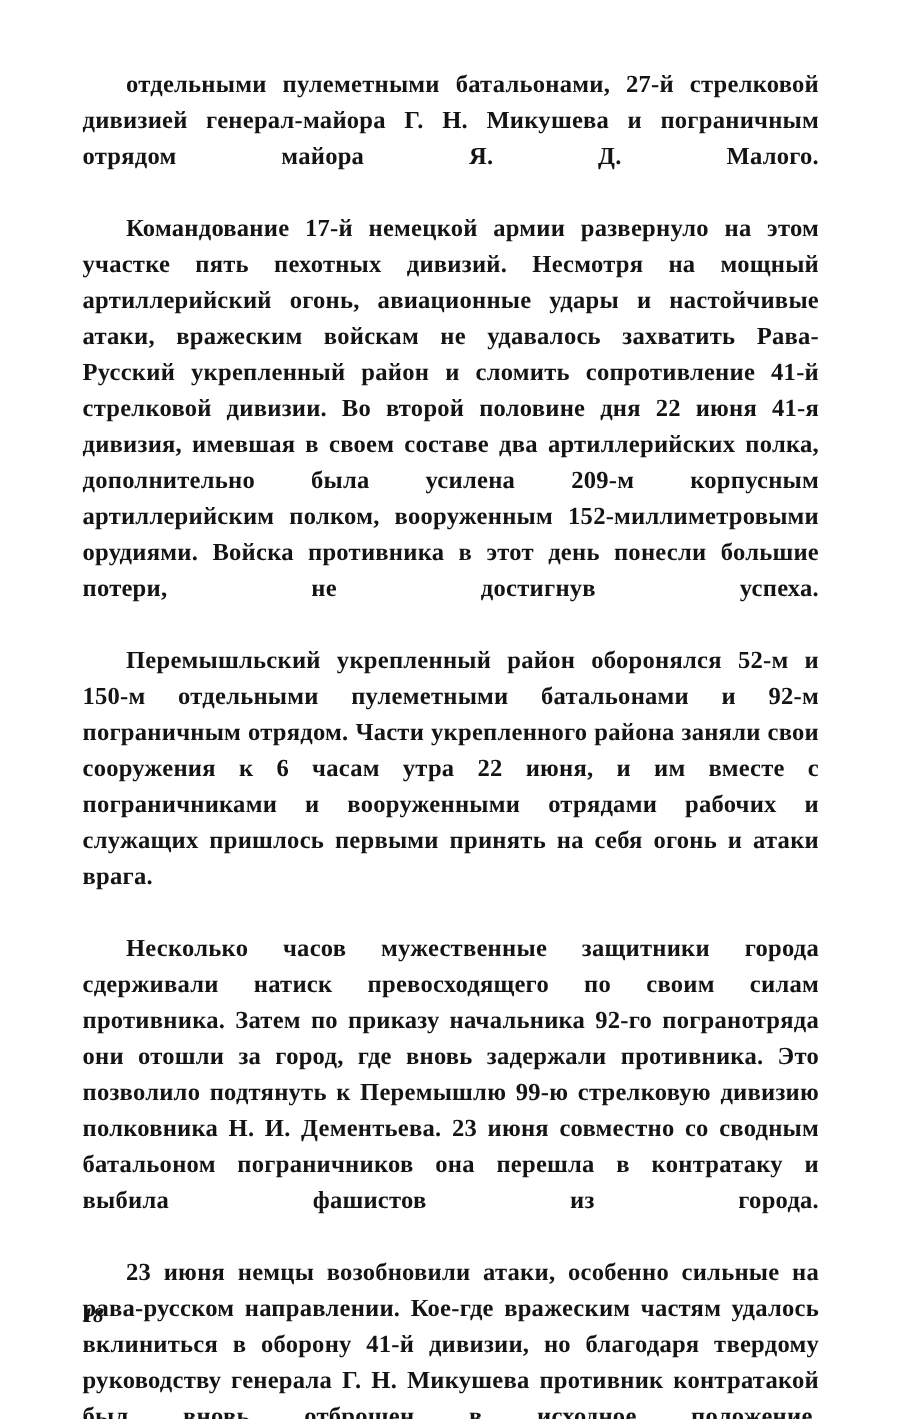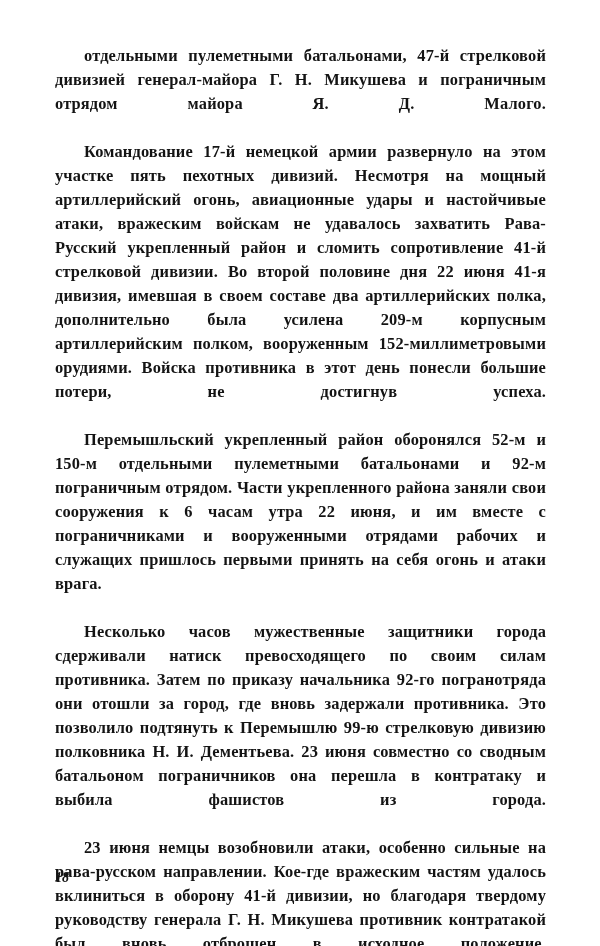--- a/index.html
+++ b/index.html
@@ -62,21 +62,21 @@
     font-family: "Liberation Serif", "DejaVu Serif", serif;
     font-style: italic;
   }
 </style>
 </head>
 <body>
 
 <div class="page">
 
   <div class="text-column">
-    <p class="para">отдельными пулеметными батальонами, 47-й стрелковой дивизией генерал-майора Г. Н. Микушева и пограничным отрядом майора Я. Д. Малого.</p>
+    <p class="para">отдельными пулеметными батальонами, 27-й стрелковой дивизией генерал-майора Г. Н. Микушева и пограничным отрядом майора Я. Д. Малого.</p>
     <p class="para">Командование 17-й немецкой армии развернуло на этом участке пять пехотных дивизий. Несмотря на мощный артиллерийский огонь, авиационные удары и настойчивые атаки, вражеским войскам не удавалось захватить Рава-Русский укрепленный район и сломить сопротивление 41-й стрелковой дивизии. Во второй половине дня 22 июня 41-я дивизия, имевшая в своем составе два артиллерийских полка, дополнительно была усилена 209-м корпусным артиллерийским полком, вооруженным 152-миллиметровыми орудиями. Войска противника в этот день понесли большие потери, не достигнув успеха.</p>
     <p class="para">Перемышльский укрепленный район оборонялся 52-м и 150-м отдельными пулеметными батальонами и 92-м пограничным отрядом. Части укрепленного района заняли свои сооружения к 6 часам утра 22 июня, и им вместе с пограничниками и вооруженными отрядами рабочих и служащих пришлось первыми принять на себя огонь и атаки врага.</p>
     <p class="para">Несколько часов мужественные защитники города сдерживали натиск превосходящего по своим силам противника. Затем по приказу начальника 92-го погранотряда они отошли за город, где вновь задержали противника. Это позволило подтянуть к Перемышлю 99-ю стрелковую дивизию полковника Н. И. Дементьева. 23 июня совместно со сводным батальоном пограничников она перешла в контратаку и выбила фашистов из города.</p>
     <p class="para">23 июня немцы возобновили атаки, особенно сильные на рава-русском направлении. Кое-где вражеским частям удалось вклиниться в оборону 41-й дивизии, но благодаря твердому руководству генерала Г. Н. Микушева противник контратакой был вновь отброшен в исходное положение.</p>
 
   </div>
 
   <div class="page-number">18</div>
 
 </div>

